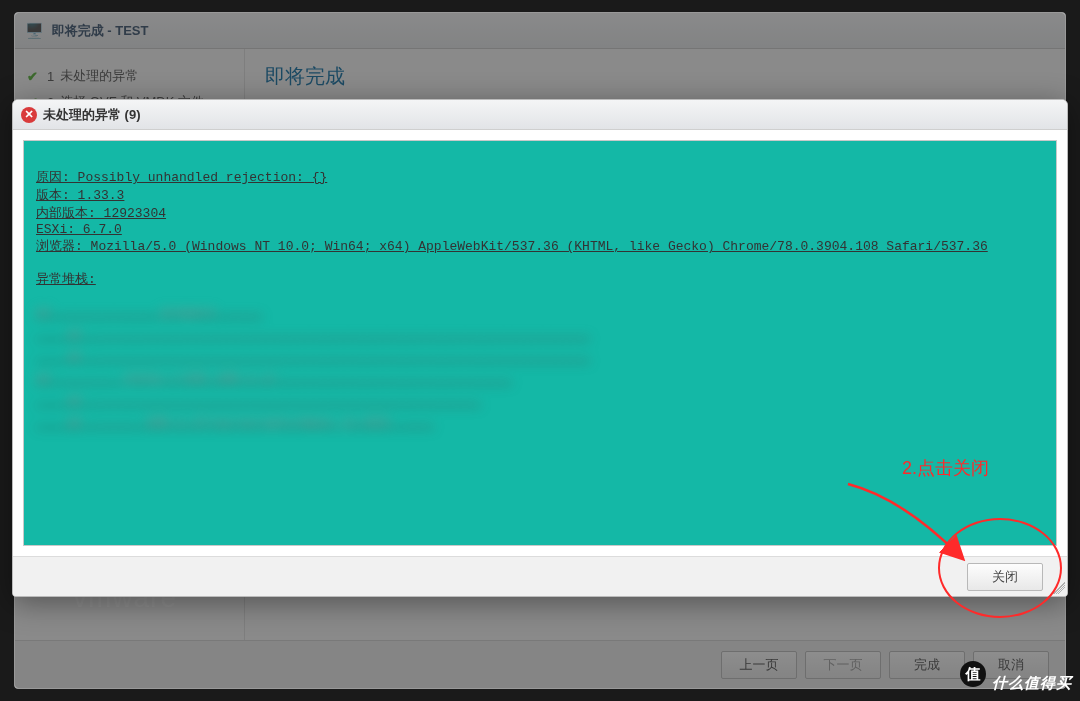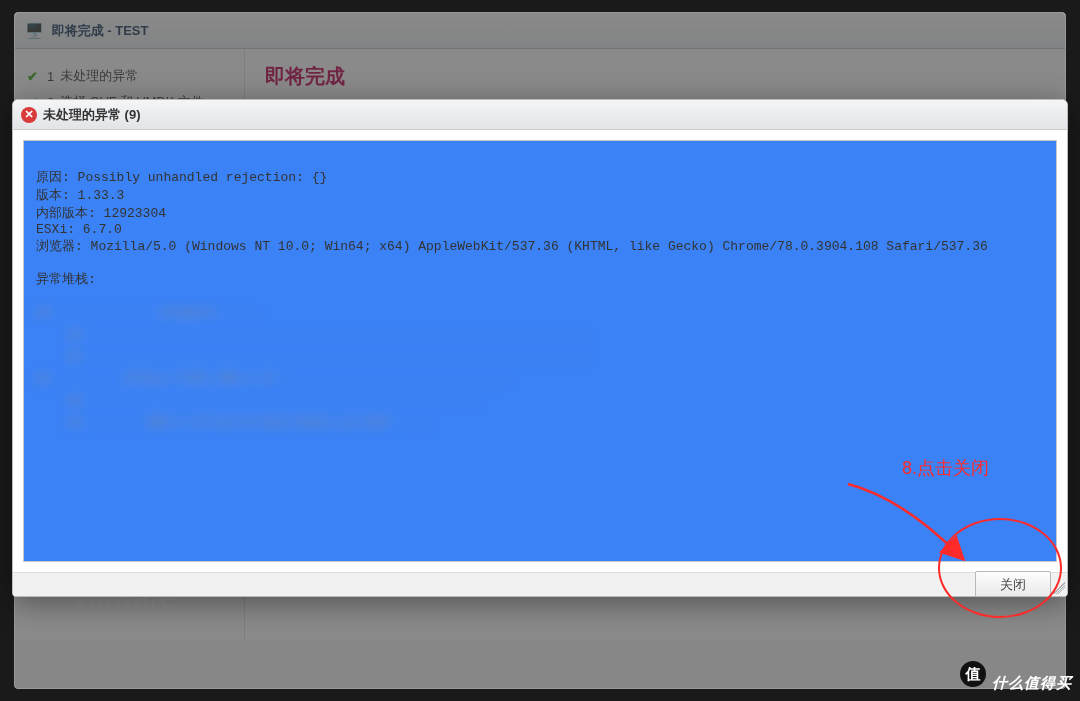--- a/index.html
+++ b/index.html
@@ -64,22 +64,22 @@
       color: #4cae2b;
       font-weight: bold;
       width: 14px;
     }
     .wizard-main {
       flex: 1;
       padding: 14px 20px;
     }
     .wizard-main h2 {
       font-size: 20px;
-      color: #be185d;
-      font-weight: bold;
+      color: #0369a1;
+      font-weight: normal;
     }
     .wizard-footer {
       position: absolute;
       bottom: 0; left: 0; right: 0;
       height: 48px;
       background: #ececec;
       border-top: 1px solid #d0d0d0;
       display: flex; align-items: center; justify-content: flex-end;
       padding: 0 16px;
       gap: 8px;
@@ -129,43 +129,44 @@
       font-weight: bold;
     }
     .dialog-body {
       flex: 1;
       padding: 10px;
       display: flex;
     }
     .dialog-inner {
       flex: 1;
       border: 1px solid #c9c9c9;
-      background: #3b82f6;
+      background: #14b8a6;
       padding: 12px;
       overflow: auto;
       font-family: Consolas, "Courier New", monospace;
       font-size: 13px;
       color: #333;
       white-space: pre;
       position: relative;
+      text-decoration: underline;
     }
     .dialog-inner .line { white-space: pre; }
     .blur-block {
       filter: blur(6px);
       color: #888;
       display: block;
       margin-top: 14px;
       line-height: 1.7;
     }
     .dialog-footer {
-      height: 24px;
+      height: 40px;
       background: #f1f1f1;
       border-top: 1px solid #dcdcdc;
       display: flex; align-items: center; justify-content: flex-end;
-      padding: 0 16px;
+      padding: 0 24px;
       position: relative;
     }
     .resize-grip {
       position: absolute;
       right: 2px; bottom: 2px;
       width: 12px; height: 12px;
       background:
         linear-gradient(135deg, transparent 50%, #b0b0b0 50%, #b0b0b0 55%, transparent 55%),
         linear-gradient(135deg, transparent 60%, #b0b0b0 60%, #b0b0b0 65%, transparent 65%),
         linear-gradient(135deg, transparent 70%, #b0b0b0 70%, #b0b0b0 75%, transparent 75%);
@@ -246,20 +247,26 @@
         <div class="step">
           <span class="check">✔</span>
           <span>2</span>
           <span>选择 OVF 和 VMDK 文件</span>
         </div>
       </div>
       <div class="wizard-main">
         <h2>即将完成</h2>
       </div>
     </div>
+    <div class="wizard-footer">
+      <button class="btn">上一页</button>
+      <button class="btn disabled">下一页</button>
+      <button class="btn">完成</button>
+      <button class="btn">取消</button>
+    </div>
     <div class="vmware-brand">vmware</div>
   </div>
 
   <div class="dialog">
     <div class="dialog-titlebar">
       <span class="err-icon">✕</span>
       <span>未处理的异常 (9)</span>
     </div>
     <div class="dialog-body">
       <div class="dialog-inner">
@@ -277,21 +284,21 @@
     at ..................................................
     at ...... 168.1.17<span>/ui/scripts/main.js:323:</span> ....</span></div>
     </div>
     <div class="dialog-footer">
       <button class="btn">关闭</button>
       <div class="resize-grip"></div>
     </div>
   </div>
 
   <div class="annotation">
-    <div class="anno-text">8.点击关闭</div>
+    <div class="anno-text">2.点击关闭</div>
     <svg class="anno-arrow" viewBox="0 0 140 90">
       <defs>
         <marker id="ah" markerWidth="10" markerHeight="10" refX="7" refY="5" orient="auto">
           <path d="M0,0 L10,5 L0,10 z" fill="#ff2a2a"></path>
         </marker>
       </defs>
       <path d="M6,6 Q60,20 118,78" stroke="#ff2a2a" stroke-width="2.5" fill="none" marker-end="url(#ah)"></path>
     </svg>
     <div class="anno-circle"></div>
   </div>

